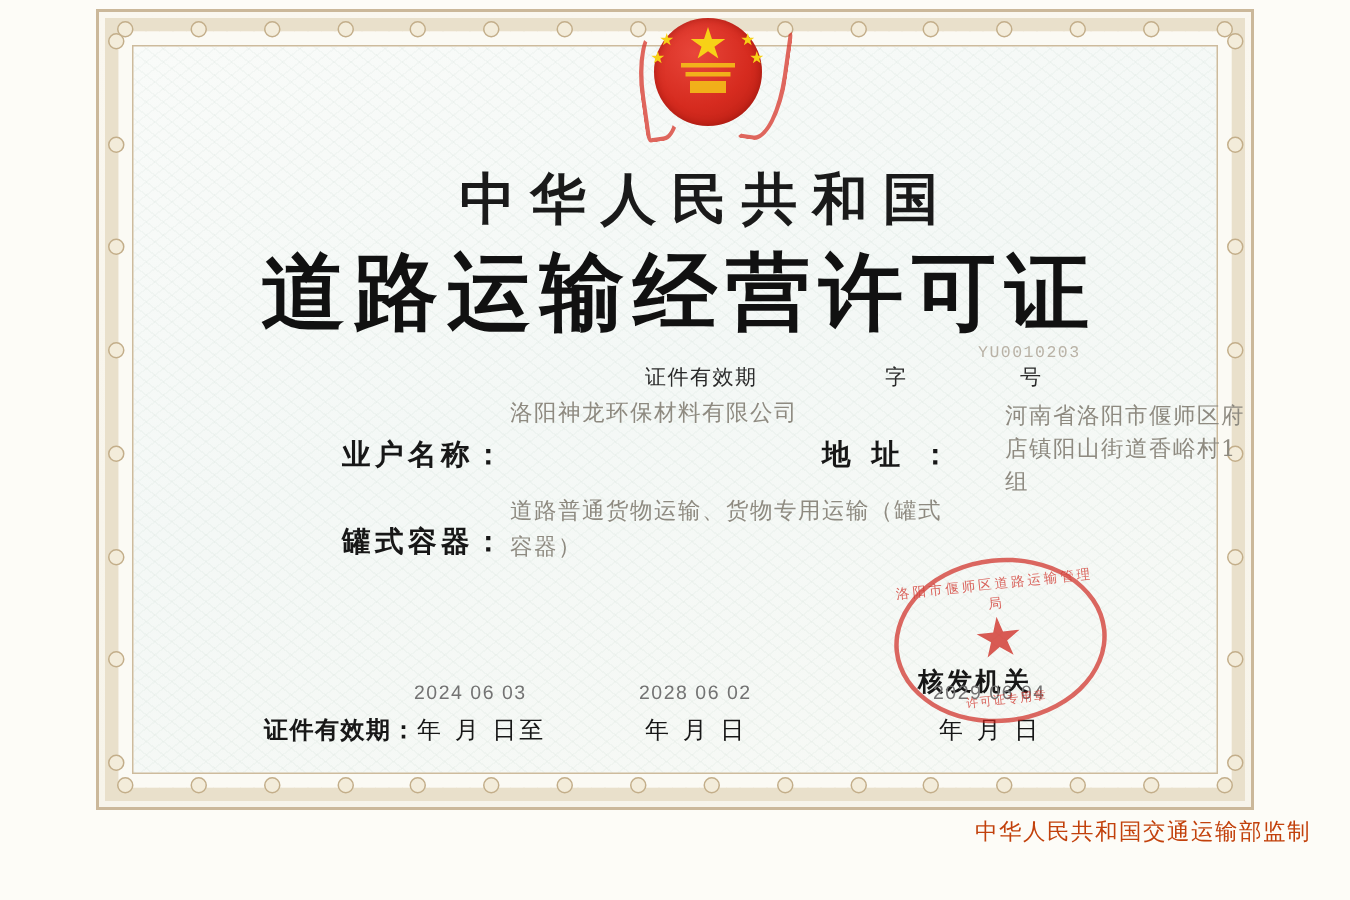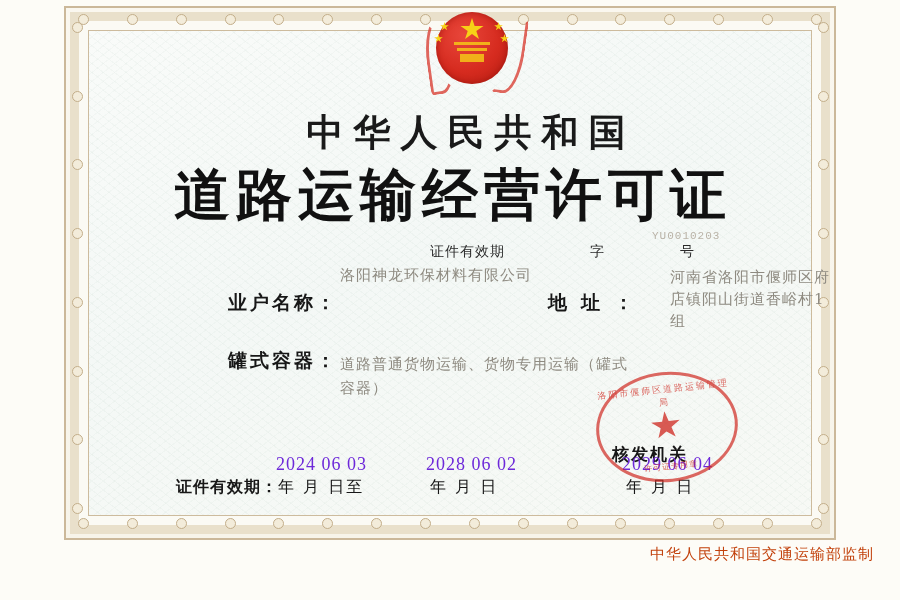--- a/index.html
+++ b/index.html
@@ -226,28 +226,28 @@
     letter-spacing: 1px;
   }
   .lbl-unit { left: 228px; top: 290px; }
   .lbl-addr { left: 548px; top: 290px; letter-spacing: 14px; }
   .lbl-scope { left: 228px; top: 348px; }
   .lbl-issuer { left: 612px; top: 443px; font-size: 17px; letter-spacing: 2px; }
   .lbl-valid { left: 176px; top: 477px; font-size: 16px; letter-spacing: 1px; }
 
   .val-unit { left: 340px; top: 266px; }
   .val-addr { left: 670px; top: 266px; width: 160px; line-height: 22px; }
-  .val-scope { left: 340px; top: 328px; width: 300px; line-height: 24px; margin-top: 24px; }
+  .val-scope { left: 340px; top: 328px; width: 300px; line-height: 24px; }
 
   
   .date-group { position: absolute; font-size: 16px; color: #171717; font-family: "DejaVu Serif", "Liberation Serif", serif; letter-spacing: 2px; }
   .dg1 { left: 278px; top: 477px; }
   .dg2 { left: 430px; top: 477px; }
   .dg3 { left: 626px; top: 477px; }
-  .date-num { position: absolute; font-size: 18px; color: #6d28d9; font-family: Liberation Serif, serif; letter-spacing: 1px; }
+  .date-num { position: absolute; font-size: 13px; color: #737373; font-family: Liberation Sans, sans-serif; letter-spacing: 1px; }
   .dn1 { left: 276px; top: 454px; }
   .dn2 { left: 426px; top: 454px; }
   .dn3 { left: 622px; top: 454px; }
 
   
   .seal {
     position: absolute;
     left: 596px;
     top: 372px;
     width: 136px;

